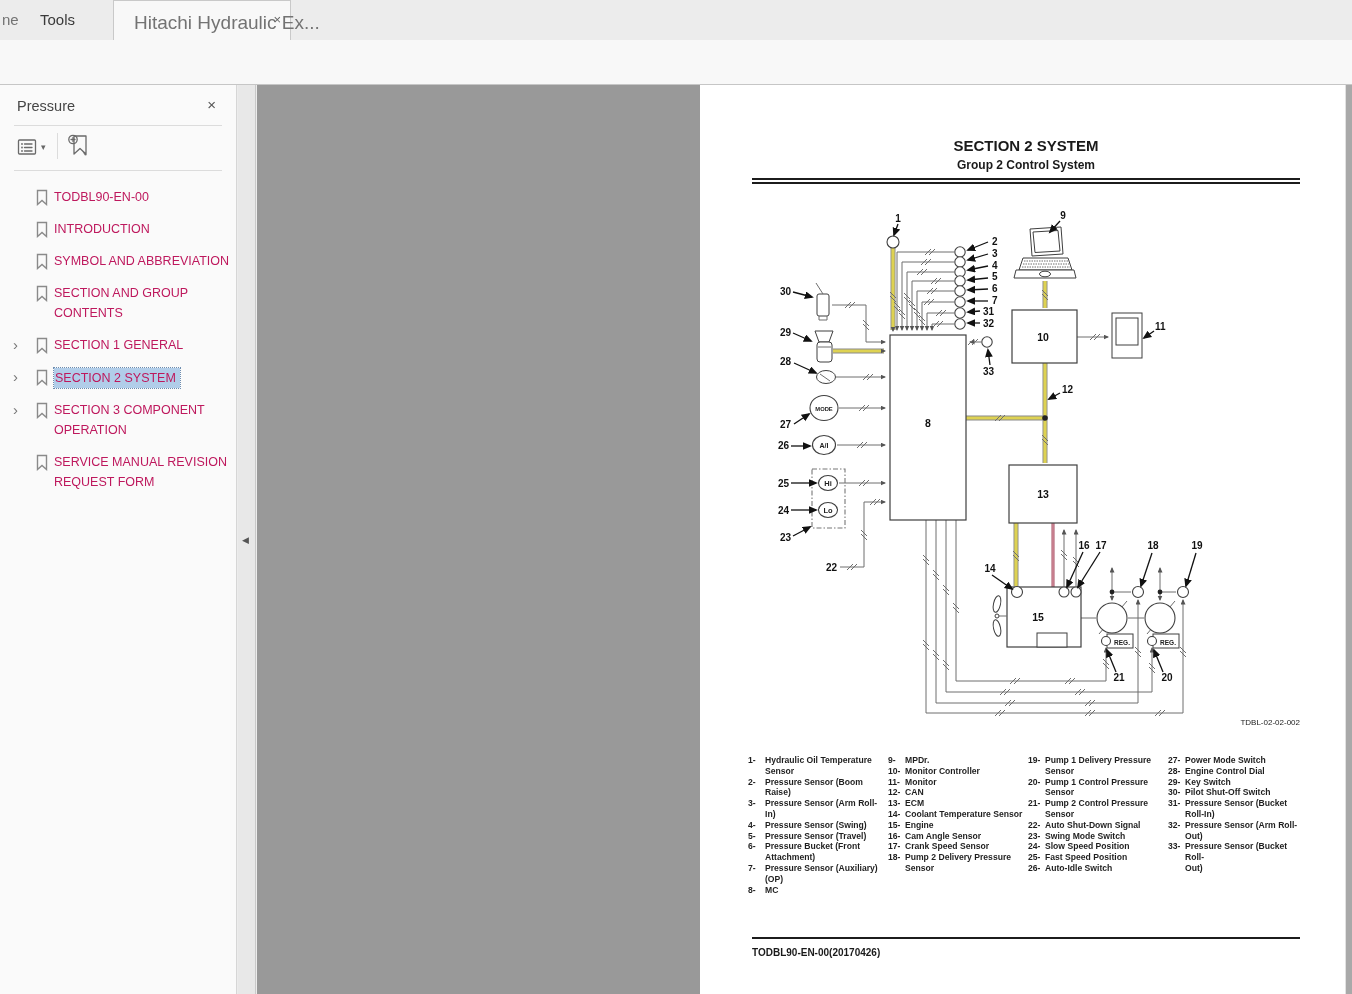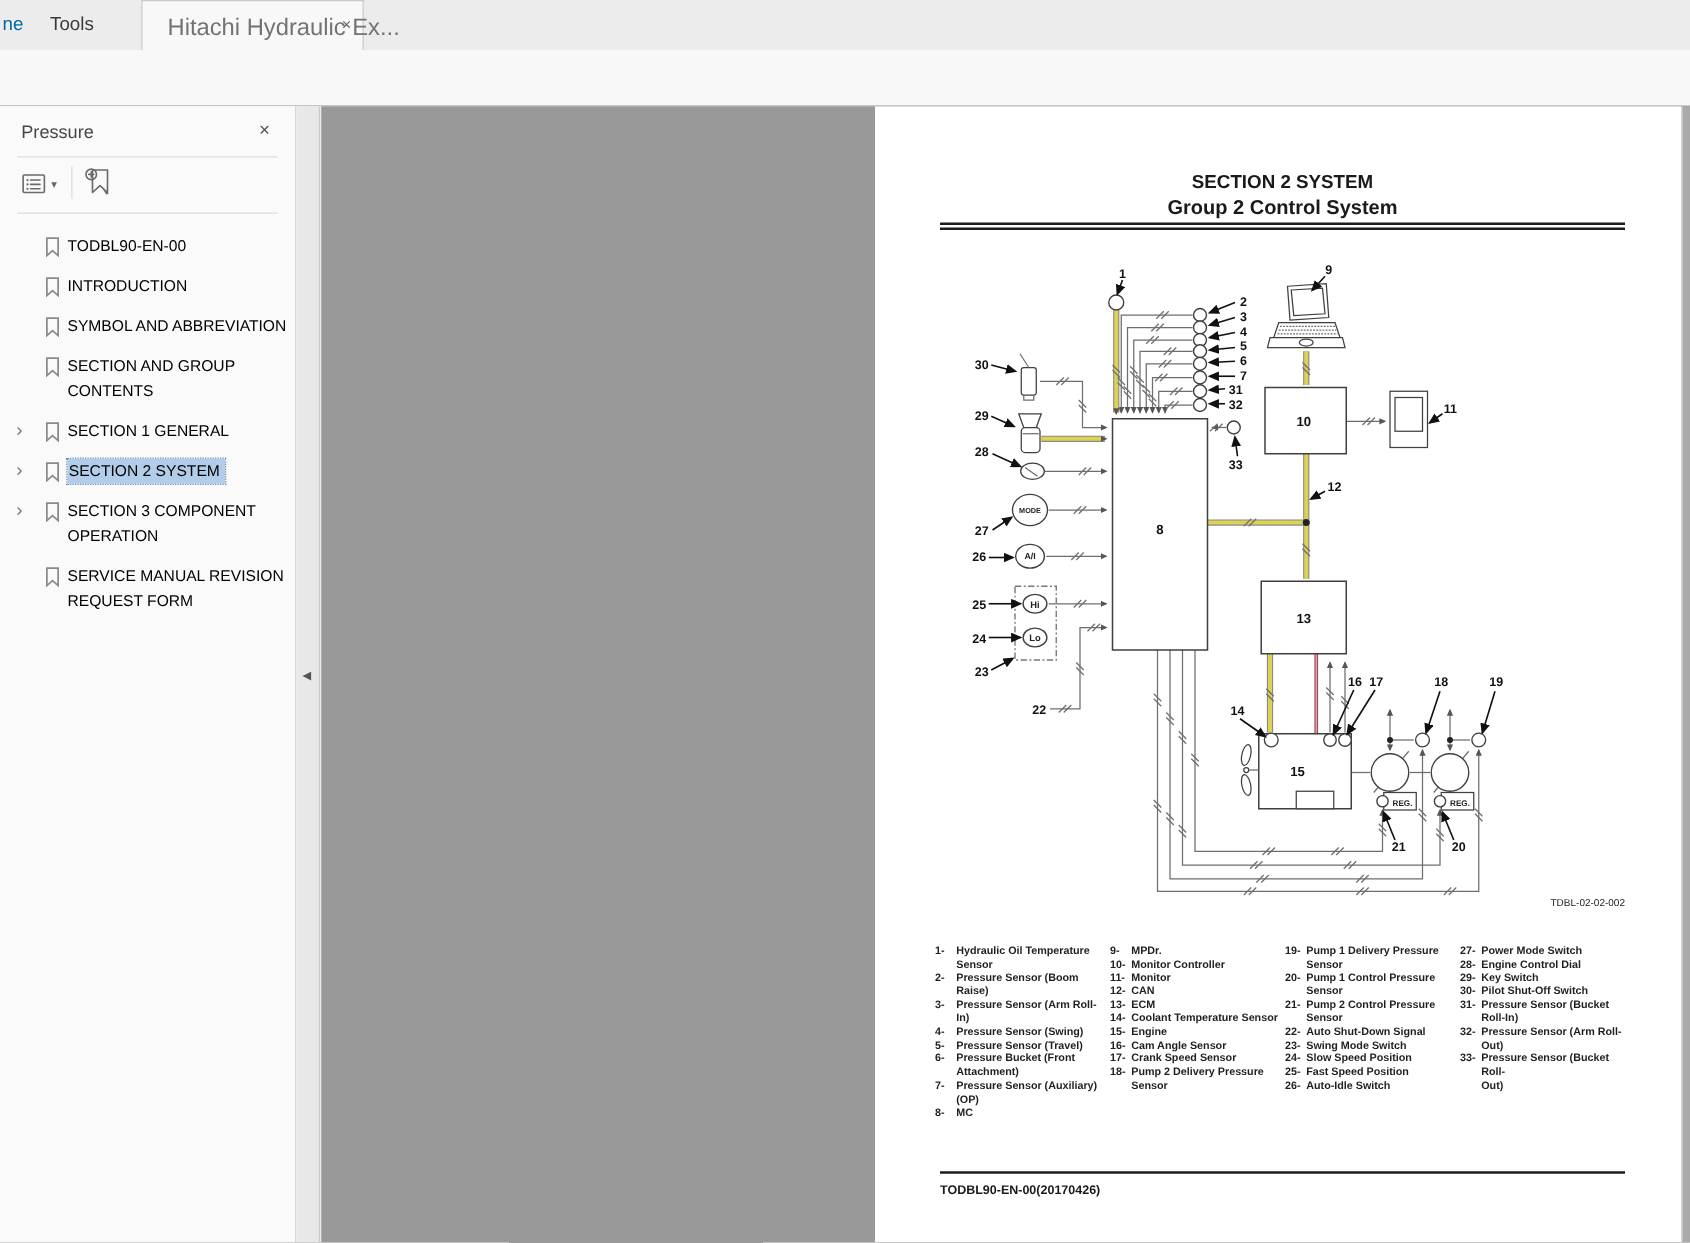--- a/index.html
+++ b/index.html
@@ -2,21 +2,21 @@
 <html><head>
 <meta charset="utf-8">
 <style>
   * { box-sizing: border-box; margin: 0; padding: 0; }
   html,body { width:1352px; height:994px; }
   body { font-family:"Liberation Sans", sans-serif; background:#e9e9e9; }
   .app { position:relative; width:1352px; height:994px; overflow:hidden; background:#ececec; }
 
   
   .tabbar { position:absolute; top:0; left:0; right:0; height:40px; background:#ececec; }
-  .tab-partial { position:absolute; left:2px; top:11px; font-size:15px; color:#0369a1; }
+  .tab-partial { position:absolute; left:2px; top:11px; font-size:15px; color:#737373; }
   .tab-tools { position:absolute; left:40px; top:11px; font-size:15px; color:#3a3a3a; cursor:default; }
   .tab-doc { position:absolute; left:113px; top:0; width:178px; height:40px; background:#f8f8f8;
              border:1px solid #c9c9c9; border-bottom:none; }
   .tab-doc-label { position:absolute; left:20px; top:11px; font-size:19px; color:#737373; white-space:nowrap; }
   .tab-close { position:absolute; right:9px; top:11px; font-size:13px; color:#666; }
 
   
   .toolbar { position:absolute; top:40px; left:0; right:0; height:45px; background:#f8f8f8;
              border-bottom:1px solid #c6c6c6; }
   .tbtn { position:absolute; top:51px; width:24px; height:24px; }
@@ -36,36 +36,36 @@
   .bm-div { position:absolute; left:14px; right:14px; height:1px; background:#dcdcdc; }
   .bm-tools { position:absolute; top:44px; left:0; right:0; height:40px; }
   .bm-opt { position:absolute; left:15px; top:6px; }
   .bm-opt-caret { position:absolute; left:41px; top:13px; font-size:9px; color:#666; }
   .bm-vdiv { position:absolute; left:57px; top:4px; width:1px; height:26px; background:#dcdcdc; }
   .bm-add { position:absolute; left:65px; top:2px; }
   .bm-list { position:absolute; top:86px; left:0; right:0; bottom:0; padding-top:16px; overflow:hidden; }
   .bm-item { position:relative; margin-bottom:12px; line-height:20px; }
   .bm-chev { position:absolute; left:13px; top:0px; font-size:15px; color:#777; }
   .bm-glyph { position:absolute; left:35px; top:2px; }
-  .bm-label { display:block; margin-left:54px; width:176px; font-size:12.5px; color:#000000; }
+  .bm-label { display:block; margin-left:54px; width:176px; font-size:12.5px; color:#be185d; }
   .bm-label.hl { display:inline-block; width:auto; max-width:176px; background:#b1cde9;
                  outline:1px dotted #6d8db0; padding:0 4px 0 1px; }
 
   
   .collapse-strip { position:absolute; top:85px; left:238px; width:18px; bottom:0; background:#e8e8e8;
                     border-right:1px solid #c9c9c9; }
   .collapse-arrow { position:absolute; left:4px; top:450px; font-size:9px; color:#555; }
   .docarea { position:absolute; top:85px; left:257px; right:0; bottom:0; background:#999999; overflow:hidden; }
   .vscroll { position:absolute; top:0; right:0; width:7px; bottom:0; background:#a9a9a9; border-left:1px solid #e2e2e2; }
 
   
   .pdfpage { position:absolute; left:443px; top:0; width:645px; height:909px; background:#ffffff; }
   .pg-header { position:absolute; left:52px; top:52px; width:548px; text-align:center; color:#1a1a1a; }
   .pg-title { font-size:15px; font-weight:bold; }
-  .pg-subtitle { font-size:16px; font-weight:bold; margin-top:4px; }
+  .pg-subtitle { font-size:12px; font-weight:bold; margin-top:4px; }
   .rule { position:absolute; left:52px; width:548px; height:2px; background:#1c1c1c; }
   .diagram { position:absolute; left:0; top:0; width:645px; height:909px; }
 
   .legend { position:absolute; left:0; top:670px; width:645px; }
   .legend-col { position:absolute; top:0; }
   .lg-entry { display:flex; font-size:8.6px; line-height:10.8px; font-weight:bold; color:#1f1f1f; }
   .lg-num { width:17px; flex:none; }
   .lg-text { flex:1; }
   .fig-code { position:absolute; left:470px; top:633px; width:130px; text-align:right;
               font-size:8px; font-weight:normal; color:#222; }

